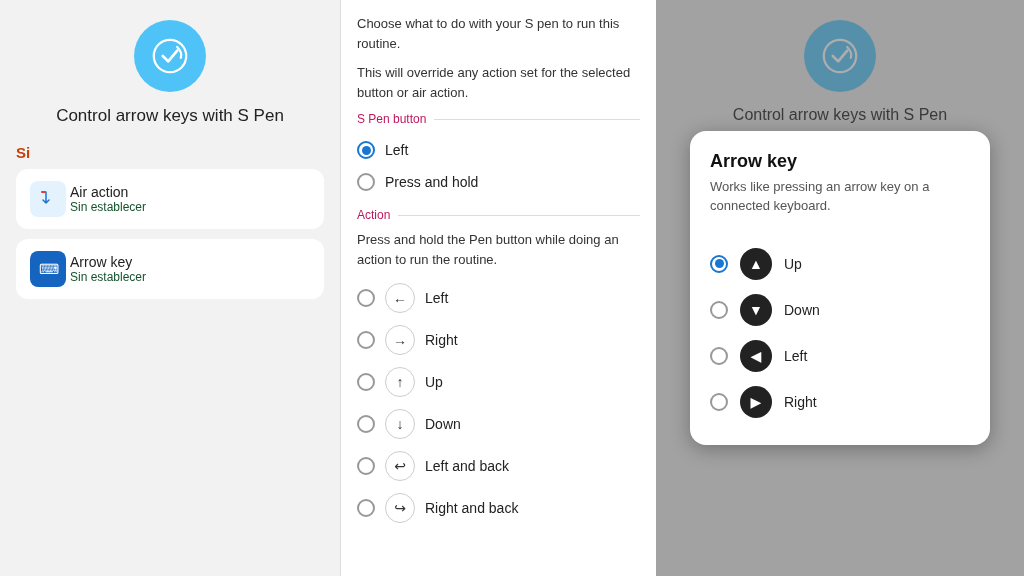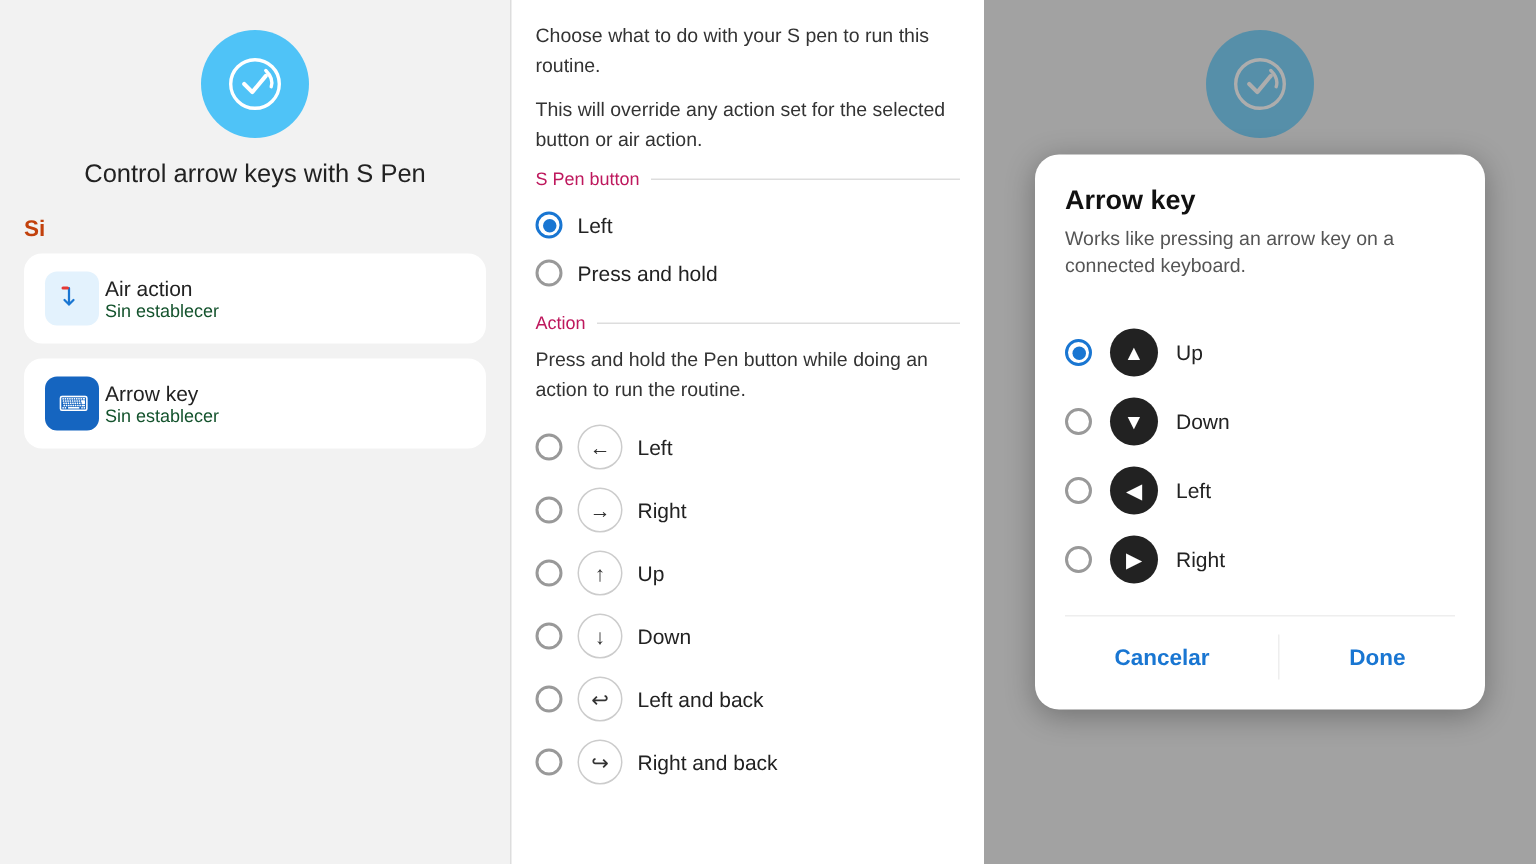--- a/index.html
+++ b/index.html
@@ -372,20 +372,15 @@
         <div class="radio-circle"></div>
         <div class="dialog-arrow-icon">◀</div>
         <span class="dialog-option-label">Left</span>
       </div>
       <div class="dialog-option">
         <div class="radio-circle"></div>
         <div class="dialog-arrow-icon">▶</div>
         <span class="dialog-option-label">Right</span>
       </div>
 
-      <div class="dialog-actions">
-        <button class="dialog-btn">Cancelar</button>
-        <div class="dialog-divider"></div>
-        <button class="dialog-btn">Done</button>
-      </div>
     </div>
   </div>
 </div>
 
 </body></html>

